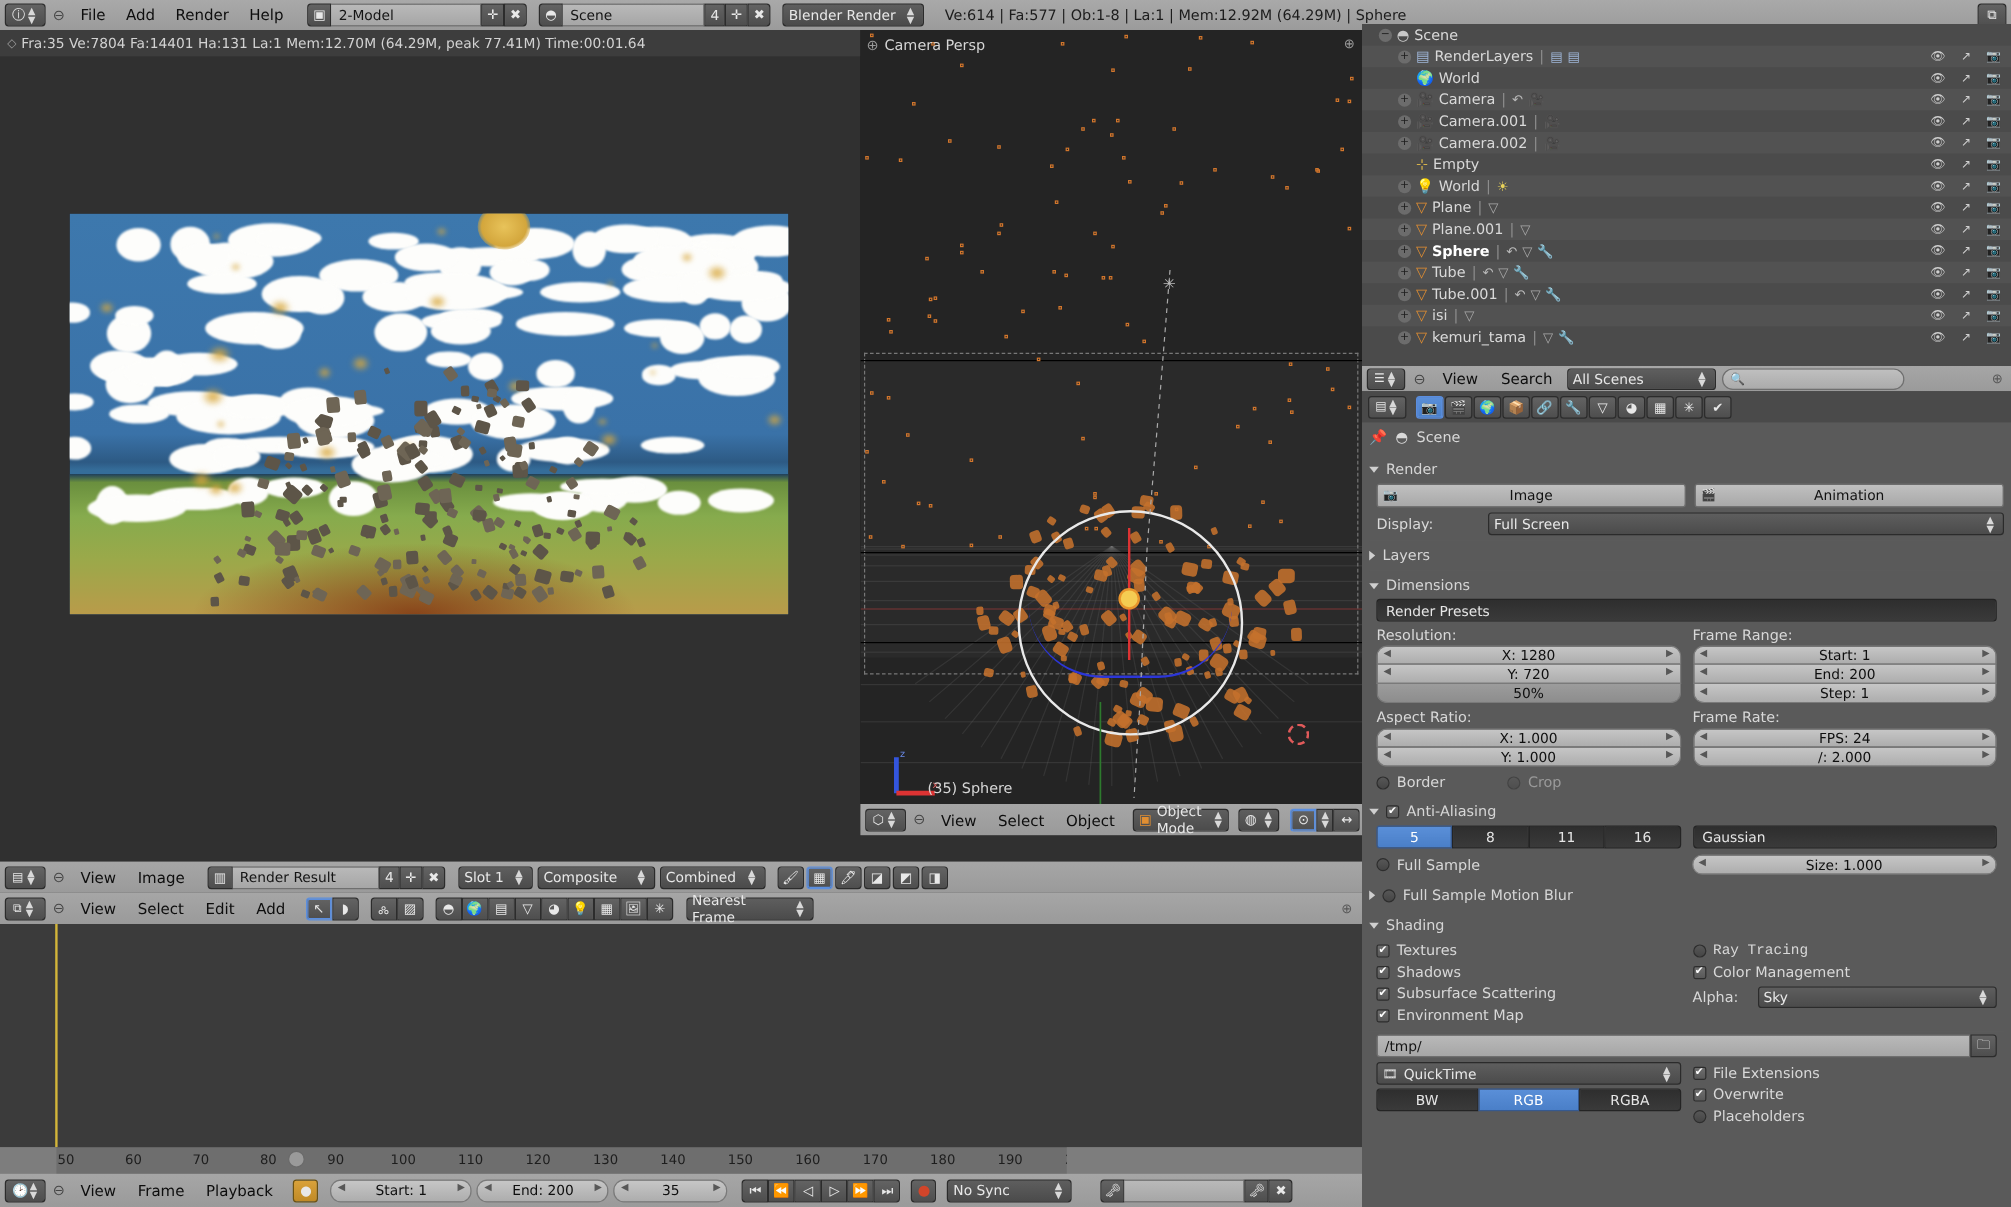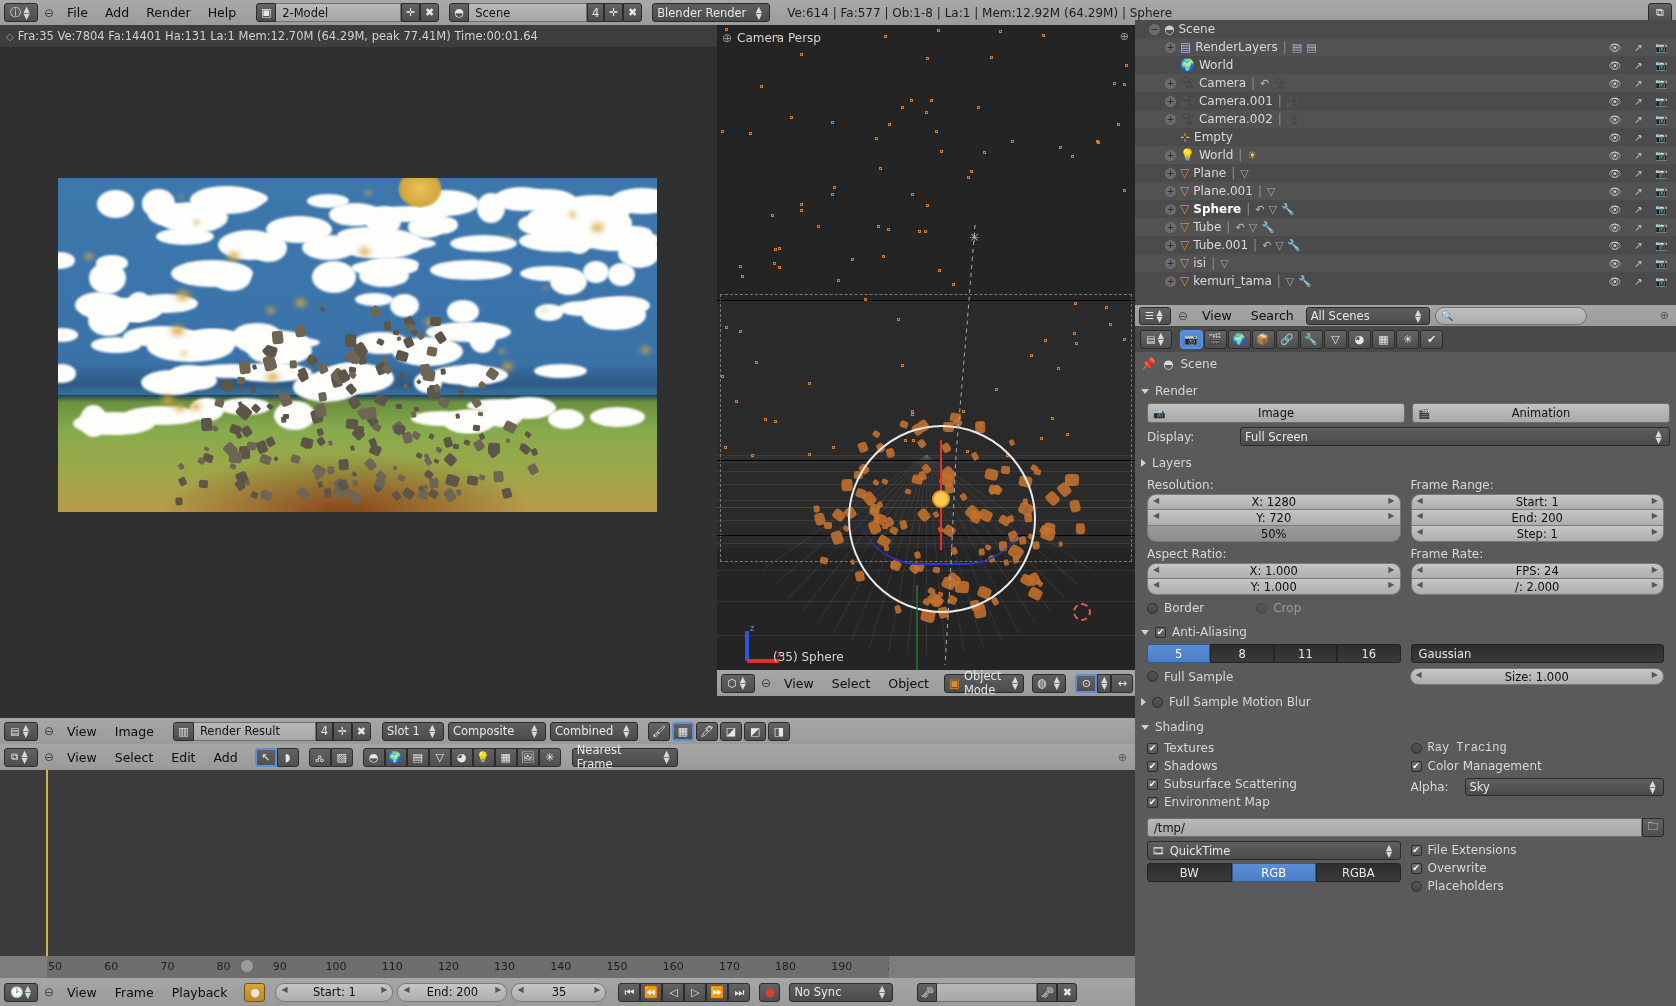--- a/index.html
+++ b/index.html
@@ -1237,20 +1237,27 @@
         </div>
       </div>
       <div class="sepline"></div>
 
       <div class="sect">
         <span class="tri"></span>
         <span>Layers</span>
       </div>
       <div class="sepline"></div>
 
+      <div class="sect">
+        <span class="tri down"></span>
+        <span>Dimensions</span>
+      </div>
+      <div class="ebtn sunken" style="margin:1px 6px 4px 6px;height:19px;justify-content:flex-start;padding-left:7px;border-radius:3px">
+        <span>Render Presets</span>
+      </div>
       <div style="display:flex;gap:10px;margin:0 6px">
         <div style="flex:1">
           <div style="margin-bottom:2px">Resolution:</div>
           <div class="numfld" style="border-radius:9px 9px 0 0">
             <span class="ar l">◀</span>
             <span>X: 1280</span>
             <span class="ar r">▶</span>
             </div>
           <div class="numfld" style="border-radius:0;border-top:none">
             <span class="ar l">◀</span>

